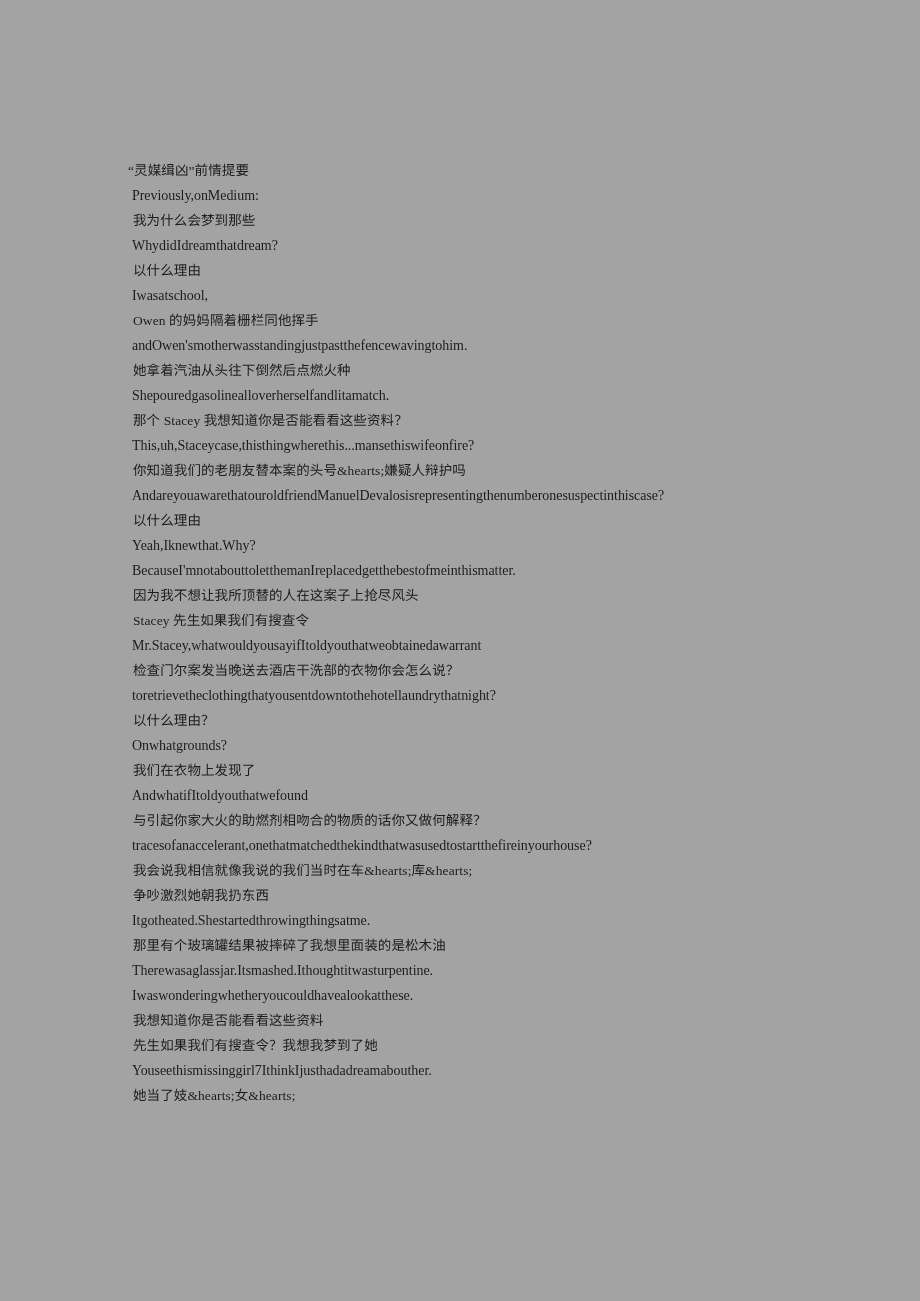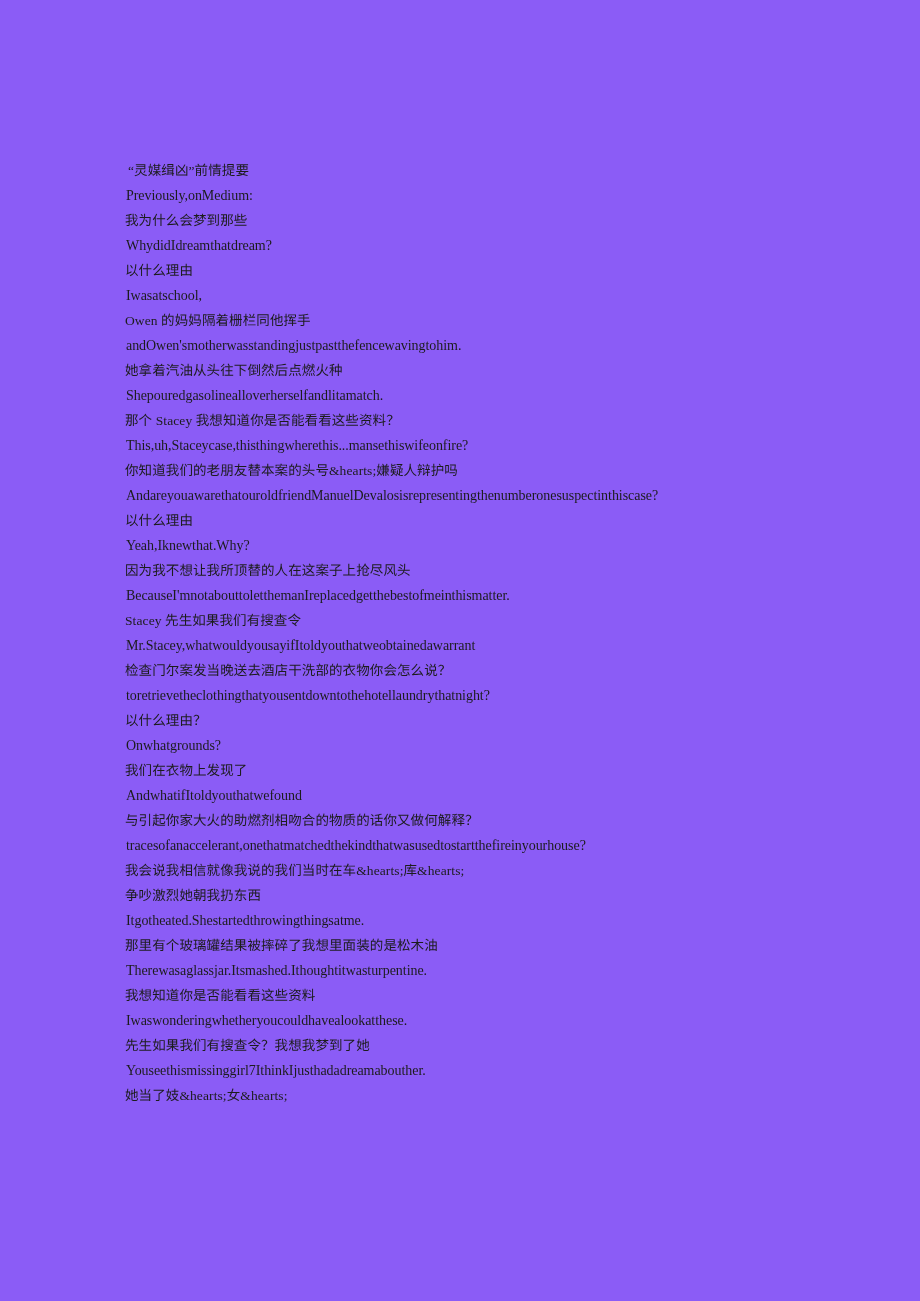--- a/index.html
+++ b/index.html
@@ -17,21 +17,21 @@
     color: #1a1a1a;
     -webkit-font-smoothing: antialiased;
   }
 
   #document-page {
     position: absolute;
     top: 0;
     left: 0;
     width: 920px;
     height: 1301px;
-    background: #8b5cf6;
+    background: #a3a3a3;
   }
 
   #transcript-body {
     position: absolute;
     left: 125px;
     top: 158px;
     width: 780px;
   }
 
   .transcript-line {
@@ -39,27 +39,27 @@
     font-size: 13.5px;
     line-height: 25px;
     height: 25px;
     white-space: pre;
     color: #1c1c1c;
     letter-spacing: 0;
   }
 
   
   .transcript-line.lang-zh {
-    margin-left: 0px;
+    margin-left: 8px;
     font-size: 13.5px;
     letter-spacing: 0.1px;
   }
 
   .transcript-line.lang-en {
-    margin-left: 1px;
+    margin-left: 7px;
     font-size: 14px;
     letter-spacing: -0.05px;
   }
 
   
   .transcript-line.line-title {
     margin-left: 3px;
   }
 </style>
 </head>
@@ -76,36 +76,36 @@
       <span class="transcript-line lang-zh">Owen 的妈妈隔着栅栏同他挥手</span>
       <span class="transcript-line lang-en">andOwen'smotherwasstandingjustpastthefencewavingtohim.</span>
       <span class="transcript-line lang-zh">她拿着汽油从头往下倒然后点燃火种</span>
       <span class="transcript-line lang-en">Shepouredgasolinealloverherselfandlitamatch.</span>
       <span class="transcript-line lang-zh">那个 Stacey 我想知道你是否能看看这些资料？</span>
       <span class="transcript-line lang-en">This,uh,Staceycase,thisthingwherethis...mansethiswifeonfire?</span>
       <span class="transcript-line lang-zh">你知道我们的老朋友替本案的头号&amp;hearts;嫌疑人辩护吗</span>
       <span class="transcript-line lang-en">AndareyouawarethatouroldfriendManuelDevalosisrepresentingthenumberonesuspectinthiscase?</span>
       <span class="transcript-line lang-zh">以什么理由</span>
       <span class="transcript-line lang-en">Yeah,Iknewthat.Why?</span>
+      <span class="transcript-line lang-en">BecauseI'mnotabouttoletthemanIreplacedgetthebestofmeinthismatter.</span>
       <span class="transcript-line lang-zh">因为我不想让我所顶替的人在这案子上抢尽风头</span>
-      <span class="transcript-line lang-en">BecauseI'mnotabouttoletthemanIreplacedgetthebestofmeinthismatter.</span>
       <span class="transcript-line lang-zh">Stacey 先生如果我们有搜查令</span>
       <span class="transcript-line lang-en">Mr.Stacey,whatwouldyousayifItoldyouthatweobtainedawarrant</span>
       <span class="transcript-line lang-zh">检查门尔案发当晚送去酒店干洗部的衣物你会怎么说？</span>
       <span class="transcript-line lang-en">toretrievetheclothingthatyousentdowntothehotellaundrythatnight?</span>
       <span class="transcript-line lang-zh">以什么理由？</span>
       <span class="transcript-line lang-en">Onwhatgrounds?</span>
       <span class="transcript-line lang-zh">我们在衣物上发现了</span>
       <span class="transcript-line lang-en">AndwhatifItoldyouthatwefound</span>
       <span class="transcript-line lang-zh">与引起你家大火的助燃剂相吻合的物质的话你又做何解释？</span>
       <span class="transcript-line lang-en">tracesofanaccelerant,onethatmatchedthekindthatwasusedtostartthefireinyourhouse?</span>
       <span class="transcript-line lang-zh">我会说我相信就像我说的我们当时在车&amp;hearts;库&amp;hearts;</span>
       <span class="transcript-line lang-zh">争吵激烈她朝我扔东西</span>
       <span class="transcript-line lang-en">Itgotheated.Shestartedthrowingthingsatme.</span>
       <span class="transcript-line lang-zh">那里有个玻璃罐结果被摔碎了我想里面装的是松木油</span>
       <span class="transcript-line lang-en">Therewasaglassjar.Itsmashed.Ithoughtitwasturpentine.</span>
+      <span class="transcript-line lang-en">Iwaswonderingwhetheryoucouldhavealookatthese.</span>
       <span class="transcript-line lang-zh">我想知道你是否能看看这些资料</span>
-      <span class="transcript-line lang-en">Iwaswonderingwhetheryoucouldhavealookatthese.</span>
       <span class="transcript-line lang-zh">先生如果我们有搜查令？我想我梦到了她</span>
       <span class="transcript-line lang-en">Youseethismissinggirl7IthinkIjusthadadreamabouther.</span>
       <span class="transcript-line lang-zh">她当了妓&amp;hearts;女&amp;hearts;</span>
     </div>
 </div>
 
 </body></html>

